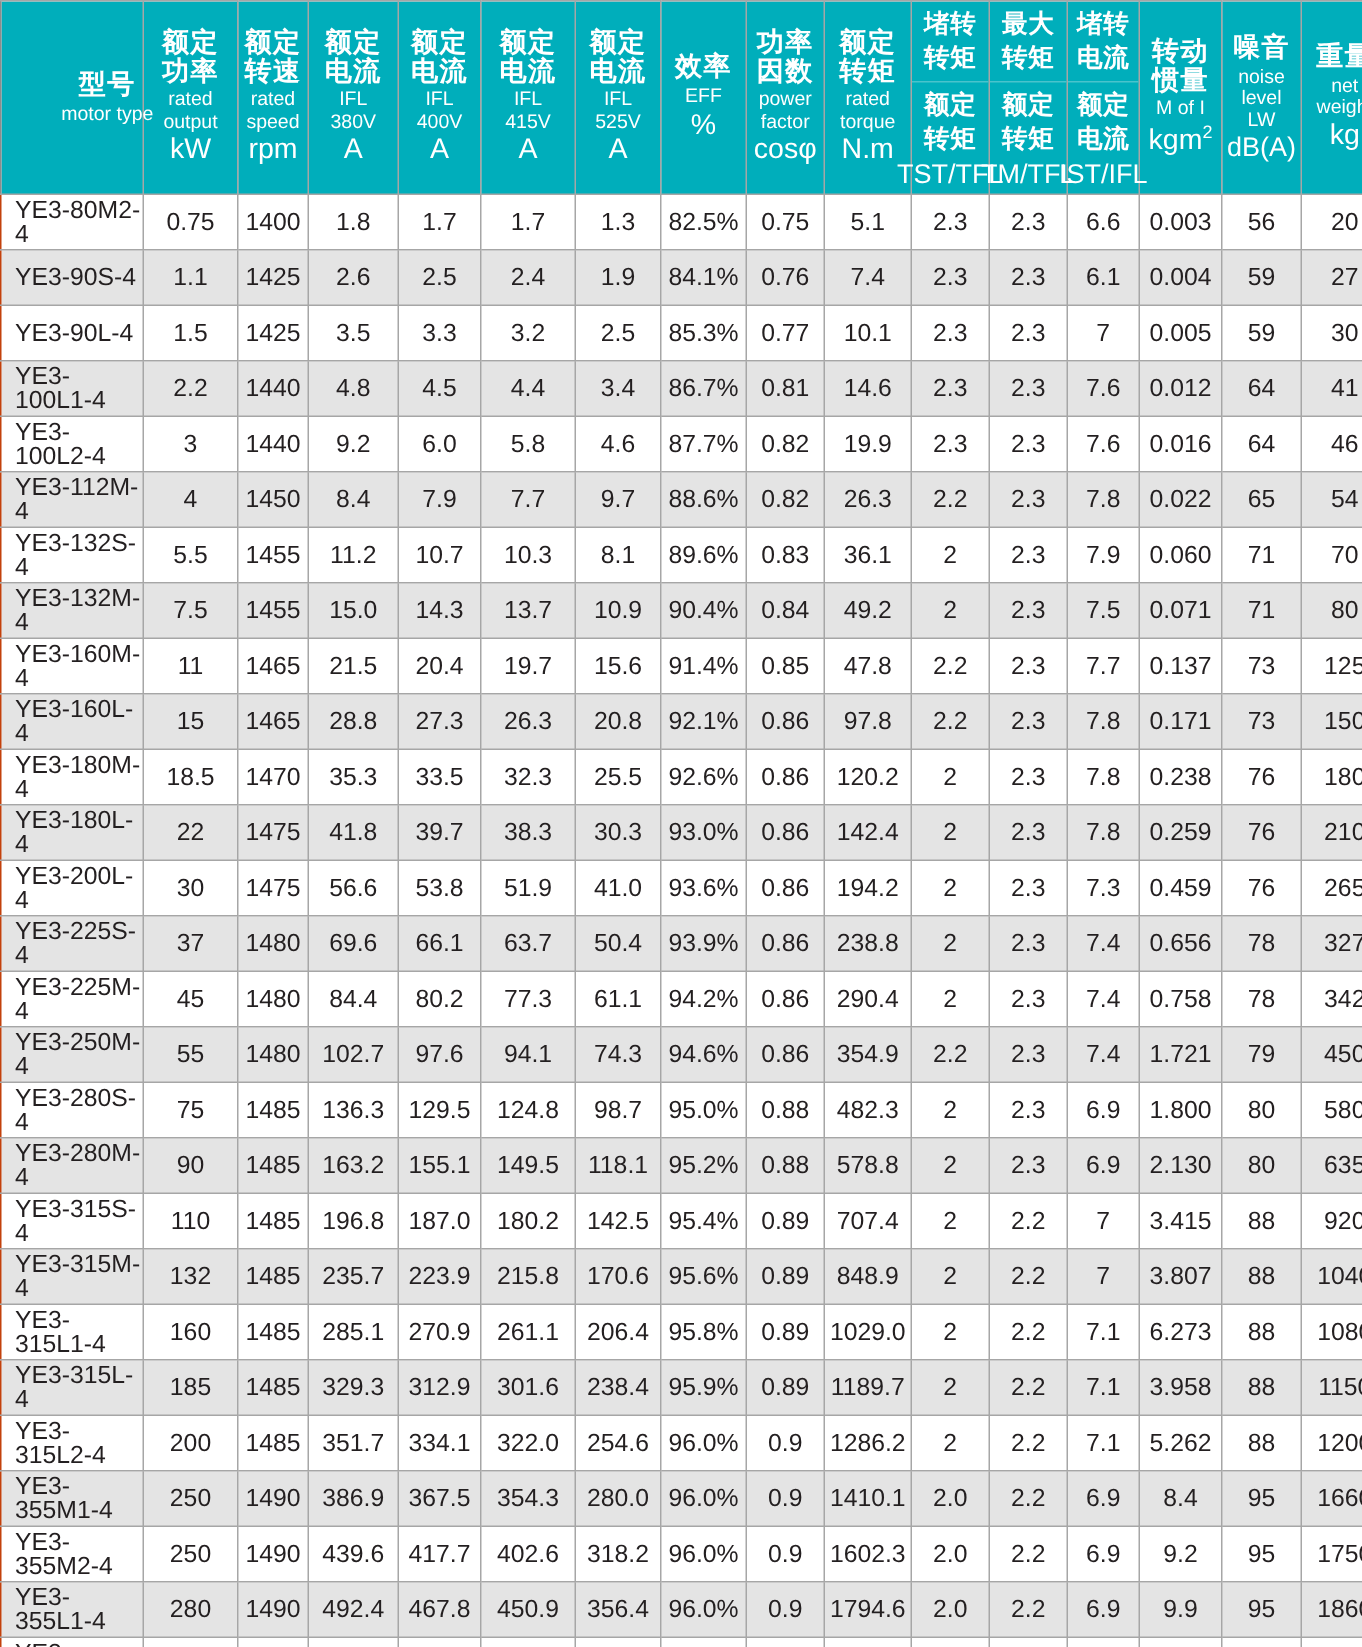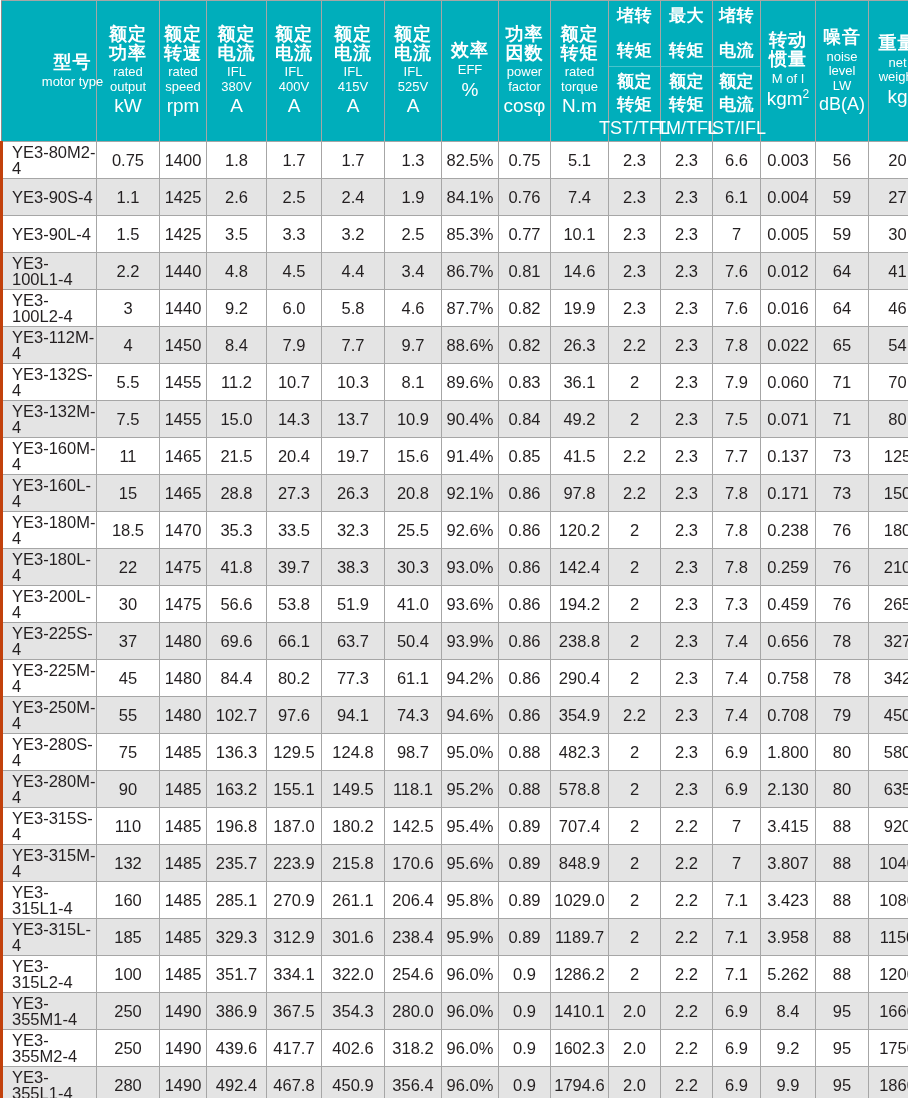--- a/index.html
+++ b/index.html
@@ -97,21 +97,20 @@
     height: 100%;
   }
   .ratio-num {
     flex: 0 0 auto;
     padding: 3px 0 4px;
     display: flex;
     flex-direction: column;
     align-items: center;
     justify-content: center;
     border-bottom: 1px solid #49c3cc;
-    gap: 12px;
   }
   .ratio-den {
     flex: 1 1 auto;
     padding: 3px 0 2px;
     display: flex;
     flex-direction: column;
     align-items: center;
     justify-content: center;
   }
 
@@ -124,21 +123,21 @@
     line-height: 1;
   }
   tbody tr.alt td {
     background: #e4e4e4;
   }
   tbody td.model {
     font-size: 16.5px;
     text-align: left;
     padding-left: 9px;
   }
-  tbody td.first-col { border-left: 3px solid #c2410c; }
+  tbody td.first-col { border-left: 1px solid #c2410c; }
   tbody td.last-col  { border-right: 1px solid #8c8c8c; }
   tbody tr:last-child td { border-bottom: 1px solid #8c8c8c; }
 </style>
 </head>
 <body>
 
 <table class="spec-table">
   <colgroup>
     <col style="width:95px">
     <col style="width:63px">
@@ -460,21 +459,21 @@
       <tr>
         <td class="model first-col">YE3-160M-4</td>
         <td>11</td>
         <td>1465</td>
         <td>21.5</td>
         <td>20.4</td>
         <td>19.7</td>
         <td>15.6</td>
         <td>91.4%</td>
         <td>0.85</td>
-        <td>41.5</td>
+        <td>47.8</td>
         <td>2.2</td>
         <td>2.3</td>
         <td>7.7</td>
         <td>0.137</td>
         <td>73</td>
         <td class="last-col">125</td>
       </tr>
       <tr class="alt">
         <td class="model first-col">YE3-160L-4</td>
         <td>15</td>
@@ -590,21 +589,21 @@
         <td>102.7</td>
         <td>97.6</td>
         <td>94.1</td>
         <td>74.3</td>
         <td>94.6%</td>
         <td>0.86</td>
         <td>354.9</td>
         <td>2.2</td>
         <td>2.3</td>
         <td>7.4</td>
-        <td>0.708</td>
+        <td>1.721</td>
         <td>79</td>
         <td class="last-col">450</td>
       </tr>
       <tr>
         <td class="model first-col">YE3-280S-4</td>
         <td>75</td>
         <td>1485</td>
         <td>136.3</td>
         <td>129.5</td>
         <td>124.8</td>
@@ -680,21 +679,21 @@
         <td>285.1</td>
         <td>270.9</td>
         <td>261.1</td>
         <td>206.4</td>
         <td>95.8%</td>
         <td>0.89</td>
         <td>1029.0</td>
         <td>2</td>
         <td>2.2</td>
         <td>7.1</td>
-        <td>3.423</td>
+        <td>6.273</td>
         <td>88</td>
         <td class="last-col">1080</td>
       </tr>
       <tr class="alt">
         <td class="model first-col">YE3-315L-4</td>
         <td>185</td>
         <td>1485</td>
         <td>329.3</td>
         <td>312.9</td>
         <td>301.6</td>
@@ -704,21 +703,21 @@
         <td>1189.7</td>
         <td>2</td>
         <td>2.2</td>
         <td>7.1</td>
         <td>3.958</td>
         <td>88</td>
         <td class="last-col">1150</td>
       </tr>
       <tr>
         <td class="model first-col">YE3-315L2-4</td>
-        <td>100</td>
+        <td>200</td>
         <td>1485</td>
         <td>351.7</td>
         <td>334.1</td>
         <td>322.0</td>
         <td>254.6</td>
         <td>96.0%</td>
         <td>0.9</td>
         <td>1286.2</td>
         <td>2</td>
         <td>2.2</td>

